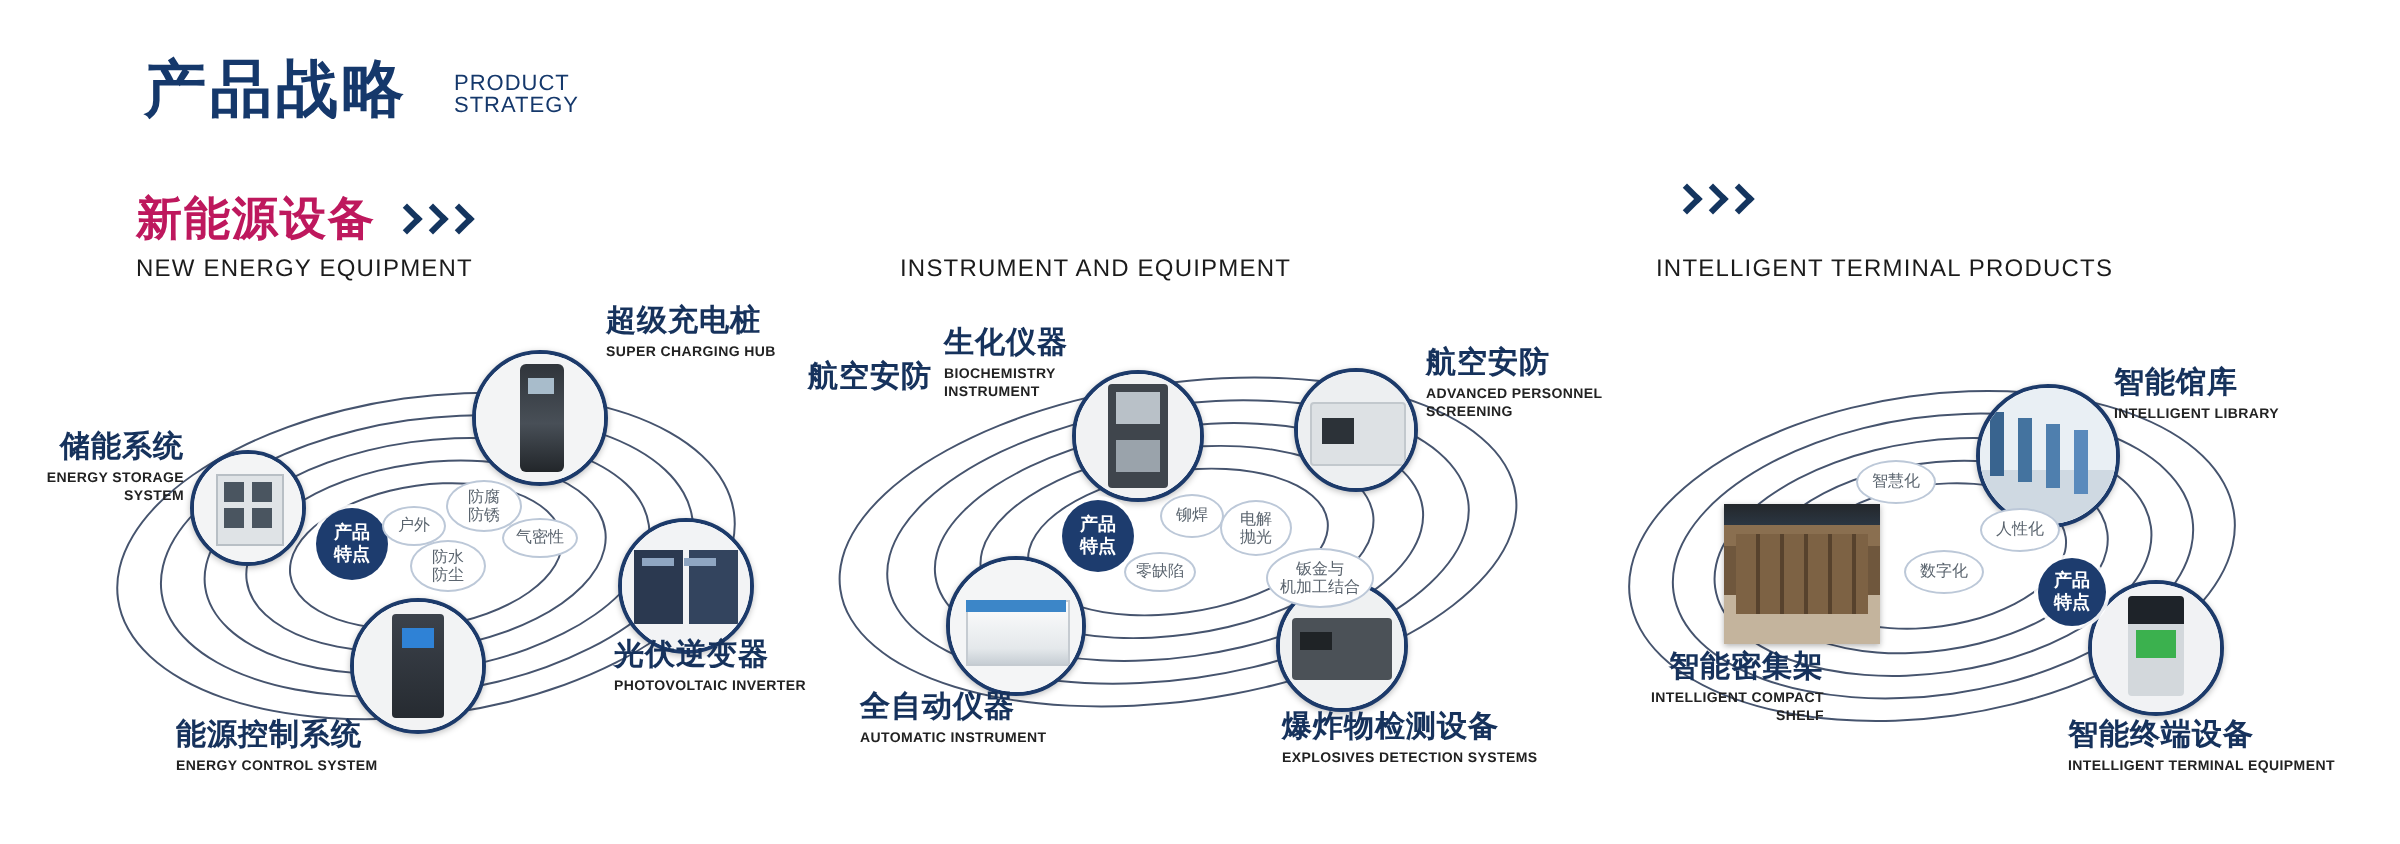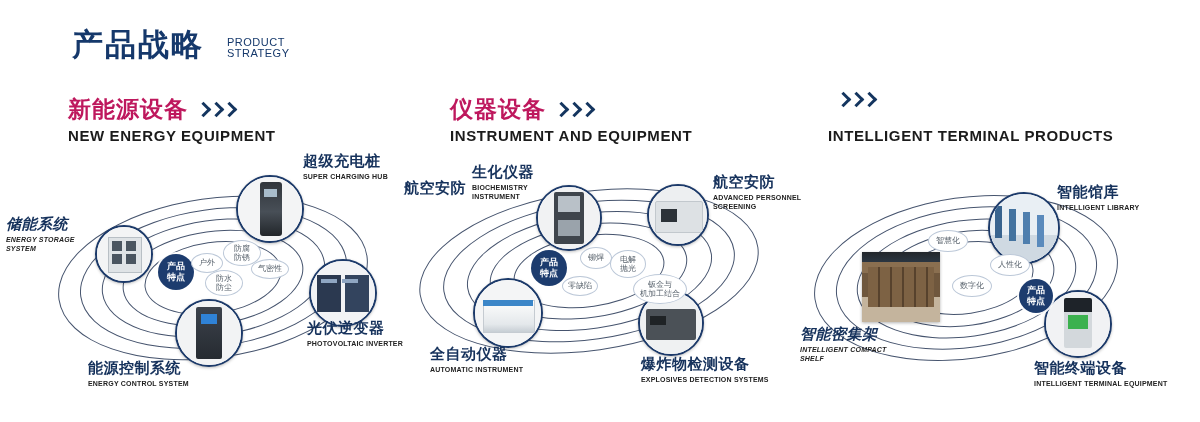--- a/index.html
+++ b/index.html
@@ -9,21 +9,21 @@
   
   .h-title{position:absolute;left:72px;top:24px;font-size:31px;font-weight:bold;color:#15386b;letter-spacing:2px;}
   .h-en{position:absolute;left:227px;top:37px;font-size:11px;font-weight:normal;color:#15386b;line-height:11px;letter-spacing:.5px;}
   .h-slogan{position:absolute;left:330px;top:29px;font-size:27px;font-weight:bold;color:#1a70c4;letter-spacing:2px;}
 
   
   .sec-title{position:absolute;display:flex;align-items:center;color:#be185d;font-weight:bold;font-size:23px;letter-spacing:1px;}
   .arrows{display:inline-flex;margin-left:10px;align-items:center;}
   .chev{display:inline-block;width:8px;height:8px;border-top:3px solid #14355f;border-right:3px solid #14355f;
         transform:rotate(45deg);margin-right:2px;}
-  .sec-sub{position:absolute;font-size:15px;font-weight:bold;color:#1b1b1b;letter-spacing:.6px;}
+  .sec-sub{position:absolute;font-size:12px;font-weight:normal;color:#1b1b1b;letter-spacing:.6px;}
 
   
   .ring{position:absolute;border:1px solid #46546e;border-radius:50%;transform:rotate(-8deg);}
 
   
   .pcircle{position:absolute;border:2px solid #1c3a6a;border-radius:50%;background:#fff;overflow:hidden;
            box-shadow:0 1px 3px rgba(0,0,0,.25);}
   .prect{position:absolute;overflow:hidden;box-shadow:0 1px 3px rgba(0,0,0,.3);}
   .img{position:absolute;inset:0;}
 
@@ -73,21 +73,21 @@
   .badge{position:absolute;background:#1d3c6e;color:#fff;border-radius:50%;display:flex;align-items:center;justify-content:center;
          text-align:center;font-size:9px;font-weight:bold;line-height:1.2;white-space:pre-line;
          box-shadow:0 0 0 2px rgba(255,255,255,.9);}
   .bubble{position:absolute;background:#fff;border:1px solid #bcc8d8;border-radius:50%;display:flex;align-items:center;
           justify-content:center;text-align:center;font-size:8px;color:#5a646e;line-height:1.15;white-space:pre-line;}
 
   
   .plabel{position:absolute;}
   .plabel .cn{font-size:15px;font-weight:bold;color:#16325c;letter-spacing:.5px;line-height:1.1;}
   .plabel .en{font-size:7px;font-weight:bold;color:#222;letter-spacing:.2px;line-height:1.3;white-space:pre-line;margin-top:2px;}
-  .plabel.ra{text-align:left;font-style:italic;}
+  .plabel.ra{text-align:right;}
   .xlabel{position:absolute;font-size:15px;font-weight:bold;color:#16325c;letter-spacing:.5px;}
 </style>
 </head>
 <body>
 
 <div class="canvas">
 
   <div class="h-title">产品战略</div>
   <div class="h-en">
     <div>PRODUCT</div>
@@ -97,28 +97,20 @@
   <div class="sec-title" style="left:68px;top:94px">
     <span>新能源设备</span>
     <span class="arrows">
         <i class="chev"></i>
         <i class="chev"></i>
         <i class="chev"></i>
       </span>
   </div>
   <div class="sec-sub" style="left:68px;top:127px">NEW ENERGY EQUIPMENT</div>
 
-  <div class="sec-title" style="left:450px;top:94px">
-    <span>仪器设备</span>
-    <span class="arrows">
-        <i class="chev"></i>
-        <i class="chev"></i>
-        <i class="chev"></i>
-      </span>
-  </div>
   <div class="sec-sub" style="left:450px;top:127px">INSTRUMENT AND EQUIPMENT</div>
 
   <div class="sec-title" style="left:828px;top:94px">
     <span class="arrows">
         <i class="chev"></i>
         <i class="chev"></i>
         <i class="chev"></i>
       </span>
   </div>
   <div class="sec-sub" style="left:828px;top:127px">INTELLIGENT TERMINAL PRODUCTS</div>

